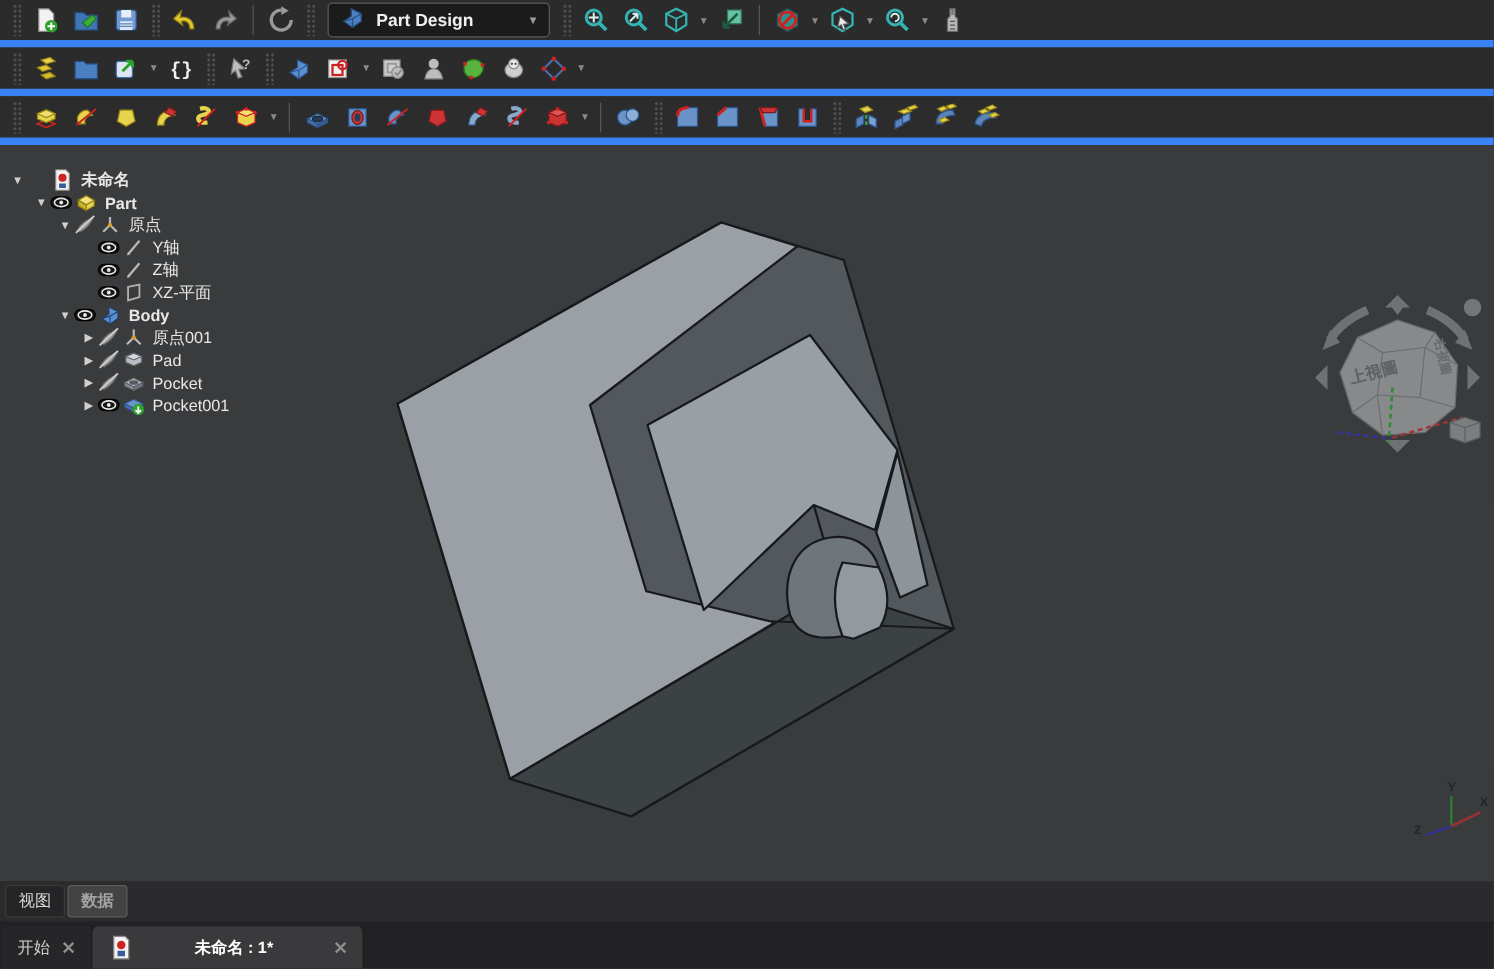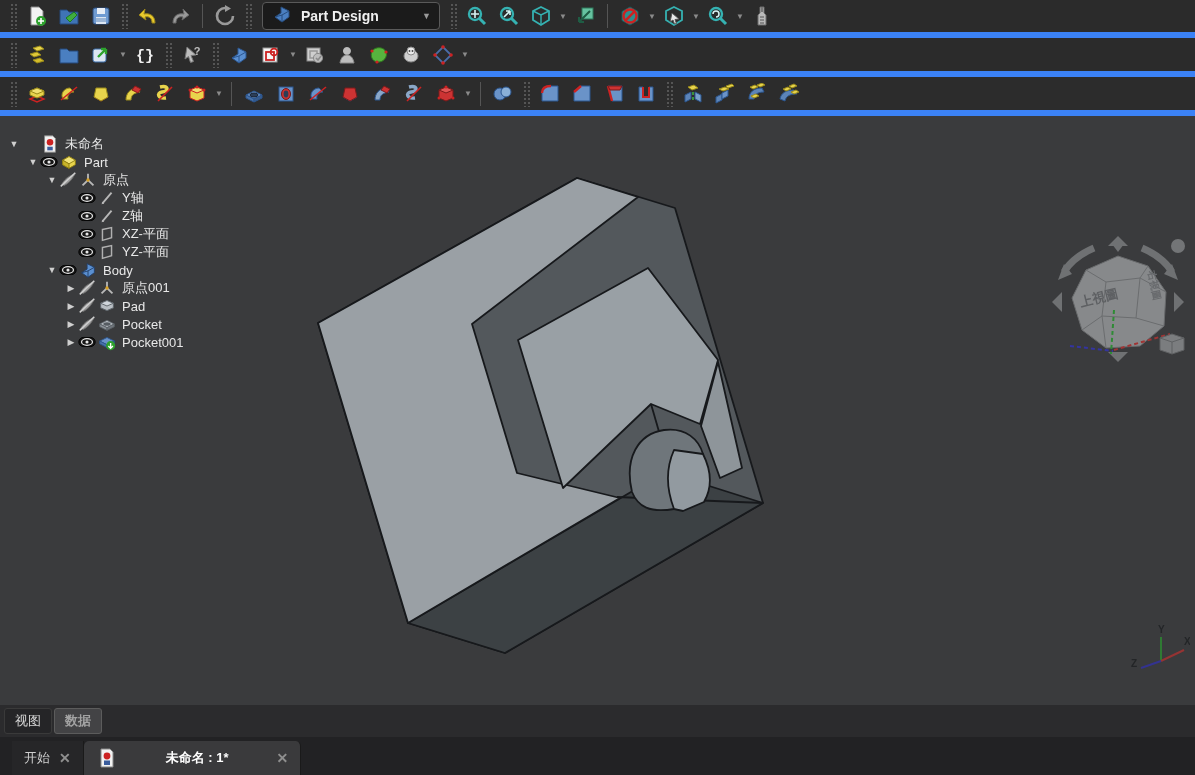--- a/index.html
+++ b/index.html
@@ -33,38 +33,38 @@
   #viewport { position:absolute; left:0; top:116px; width:1195px; height:621px; background:#3a3b3d; }
   #model-svg { position:absolute; left:0; top:-116px; }
 
   
   #tree { position:absolute; left:0; top:135px; width:280px; }
   .trow { position:relative; height:18px; display:flex; align-items:center; color:#e8e8e8; font-size:13px; }
   .trow .arrow { width:12px; text-align:center; color:#cfcfcf; font-size:9px; flex:0 0 auto; }
   .trow .cell { width:20px; display:flex; justify-content:center; flex:0 0 auto; }
   .trow .lab { padding:0 5px; white-space:nowrap; }
   .trow.sel .selbox { position:absolute; top:0; bottom:0; background:#171717; border-radius:2px; z-index:-1; }
-  .trow.bold .lab { font-weight:normal; }
+  .trow.bold .lab { font-weight:bold; }
 
   
   #navcube { position:absolute; right:5px; top:118px; width:140px; height:140px; }
 
   
   #axisind { position:absolute; right:5px; bottom:62px; width:62px; height:52px; }
 
   
   #panel-tabs { position:absolute; left:0; top:705px; width:1195px; height:32px;
     display:flex; align-items:center; background:#2b2b2d; gap:2px; padding-left:4px; }
   .ptab { height:26px; padding:0 10px; display:flex; align-items:center; color:#d6d6d6;
     font-size:13px; background:#252527; border:1px solid #3a3a3a; border-radius:3px; }
   .ptab.active { background:#434345; border-color:#5c5c5c; color:#a3a3a3; font-weight:bold; }
 
   
   #mdibar { position:absolute; left:0; top:737px; width:1195px; height:38px;
-    background:#222224; display:flex; align-items:flex-end; padding-left:12px; }
+    background:#222224; display:flex; align-items:flex-end; padding-left:2px; }
   .mtab { height:34px; display:flex; align-items:center; gap:9px; padding:0 12px;
     color:#cfcfcf; font-size:13px; background:#262628; border-right:1px solid #1a1a1a; }
   .mtab.active { background:#3a3a3c; color:#fff; font-weight:bold; border-radius:5px 5px 0 0;gap:48px; }
   .closex { color:#8f8f8f; font-size:14px; font-weight:bold; }
 </style>
 </head>
 <body>
 
 <div id="window">
 
@@ -635,37 +635,20 @@
               <ellipse cx="11" cy="11" rx="6" ry="3.6" fill="none" stroke="#e8e8e8" stroke-width="1.4"></ellipse>
               <circle cx="11" cy="11" r="1.7" fill="#e8e8e8"></circle>
             </svg>
           </div>
           <div class="cell">
             <svg width="22" height="22" viewBox="0 0 22 22">
               <polygon points="6,6 16,4 16,15 6,18" fill="none" stroke="#b0b0b0" stroke-width="1.6"></polygon>
             </svg>
           </div>
           <div class="lab">XZ-平面</div>
-        </div>
-        <div class="trow">
-          <div style="width:65px;flex:0 0 auto"></div>
-          <div class="arrow"></div>
-          <div class="cell">
-            <svg width="22" height="22" viewBox="0 0 22 22">
-              <rect x="2" y="6" width="18" height="10" rx="5" fill="#161616" stroke="#000"></rect>
-              <ellipse cx="11" cy="11" rx="6" ry="3.6" fill="none" stroke="#e8e8e8" stroke-width="1.4"></ellipse>
-              <circle cx="11" cy="11" r="1.7" fill="#e8e8e8"></circle>
-            </svg>
-          </div>
-          <div class="cell">
-            <svg width="22" height="22" viewBox="0 0 22 22">
-              <polygon points="6,6 16,4 16,15 6,18" fill="none" stroke="#b0b0b0" stroke-width="1.6"></polygon>
-            </svg>
-          </div>
-          <div class="lab">YZ-平面</div>
         </div>
         <div class="trow bold sel">
           <div style="width:46px;flex:0 0 auto"></div>
           <div class="arrow">▼</div>
           <div class="cell">
             <svg width="22" height="22" viewBox="0 0 22 22">
               <rect x="2" y="6" width="18" height="10" rx="5" fill="#161616" stroke="#000"></rect>
               <ellipse cx="11" cy="11" rx="6" ry="3.6" fill="none" stroke="#e8e8e8" stroke-width="1.4"></ellipse>
               <circle cx="11" cy="11" r="1.7" fill="#e8e8e8"></circle>
             </svg>

